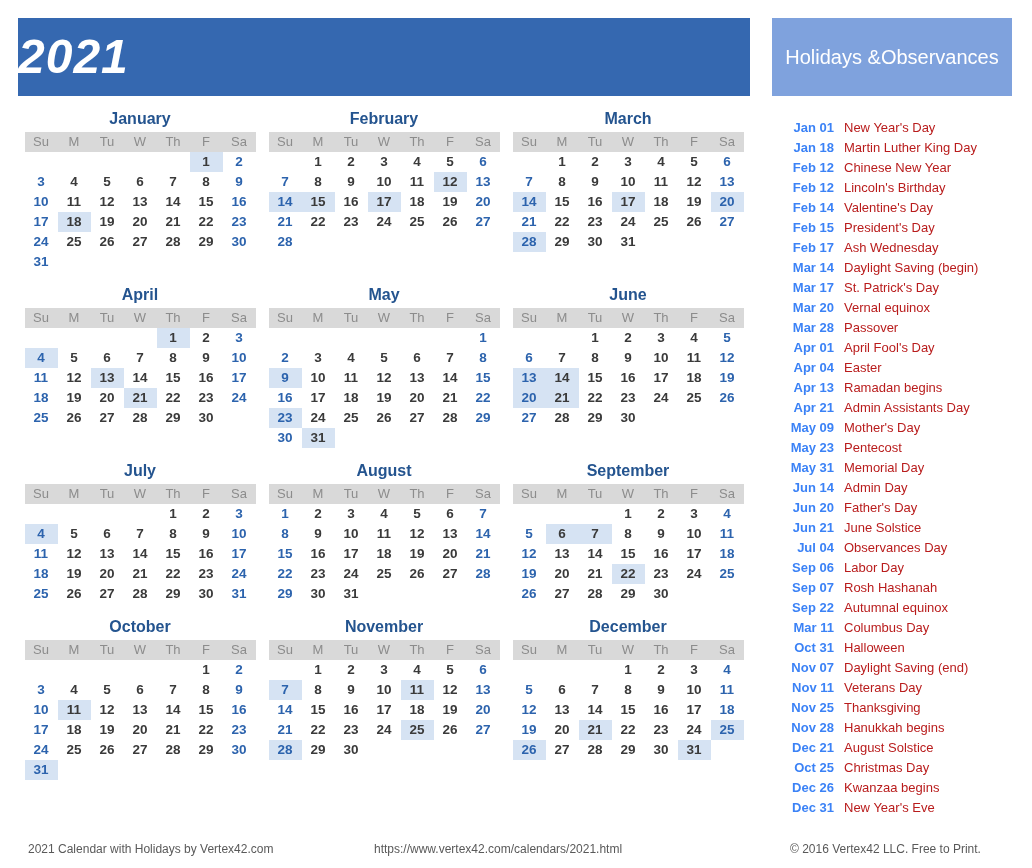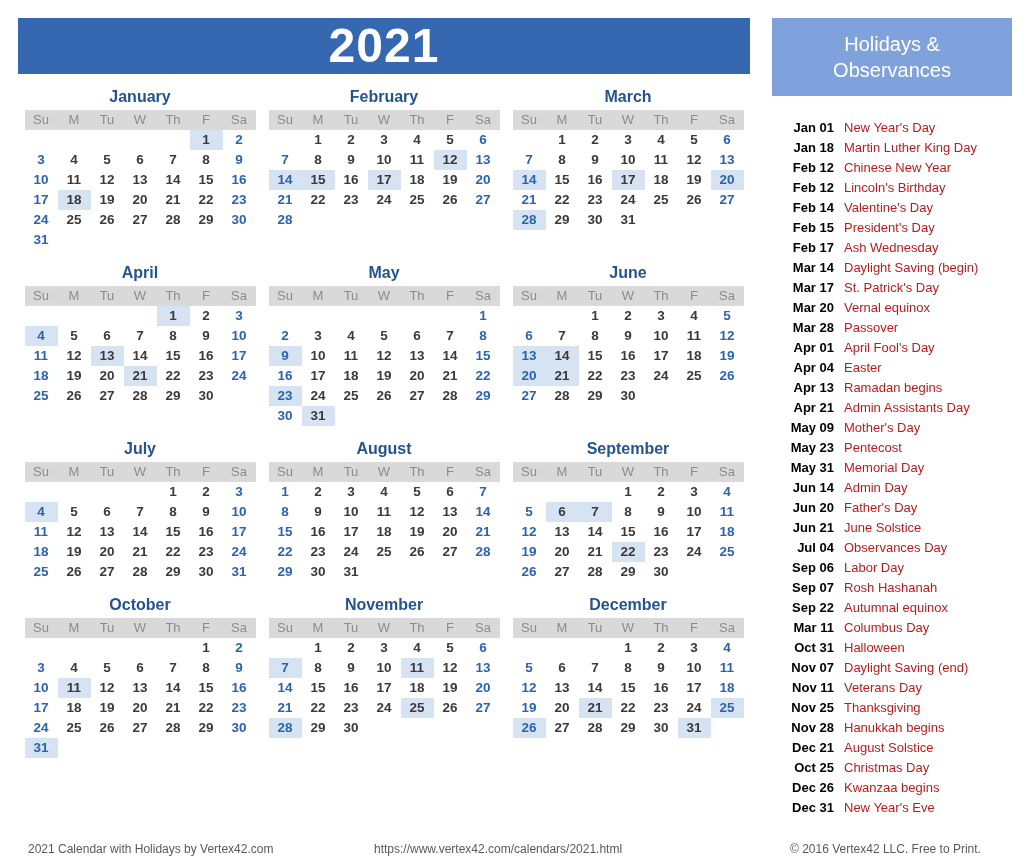--- a/index.html
+++ b/index.html
@@ -23,26 +23,27 @@
 
   
   .left-col {
     position: absolute;
     left: 18px;
     top: 18px;
     width: 732px;
   }
 
   .year-banner {
-    height: 56px;
+    height: 78px;
     background: #3568b0;
     display: flex;
     align-items: center;
-    justify-content: center;
+    justify-content: flex-start;
     box-sizing: border-box;
+    font-style: italic;
   }
   .year-banner .year-text {
     color: #ffffff;
     font-size: 48px;
     font-weight: bold;
     letter-spacing: 1px;
     line-height: 1;
   }
 
   .quarter-row {
@@ -104,21 +105,21 @@
   .right-col {
     position: absolute;
     left: 772px;
     top: 18px;
     width: 240px;
   }
   .holidays-banner {
     height: 78px;
     background: #7fa2dd;
     display: flex;
-    flex-direction: column;
+    flex-direction: row;
     align-items: center;
     justify-content: center;
     box-sizing: border-box;
   }
   .holidays-banner .hb-line {
     color: #ffffff;
     font-size: 20px;
     line-height: 26px;
     text-align: center;
   }
@@ -128,21 +129,21 @@
     padding-left: 18px;
   }
   .holiday-row {
     display: flex;
     line-height: 20px;
     height: 20px;
     align-items: center;
   }
   .holiday-date {
     width: 54px;
-    color: #000000;
+    color: #3b82f6;
     font-size: 13px;
     font-weight: bold;
     text-align: right;
     padding-right: 10px;
     box-sizing: border-box;
     white-space: nowrap;
   }
   .holiday-name {
     color: #b91c1c;
     font-size: 13px;

